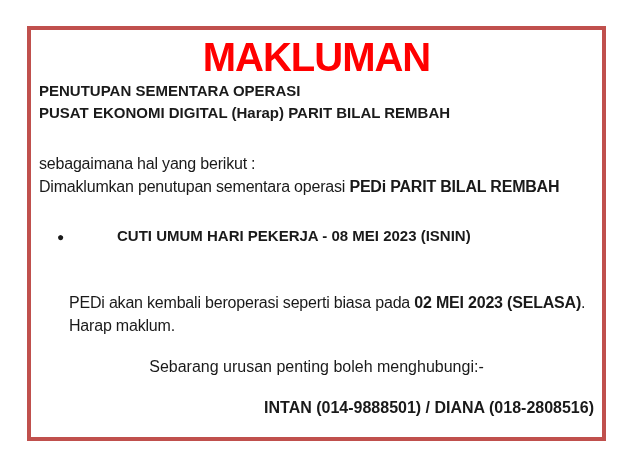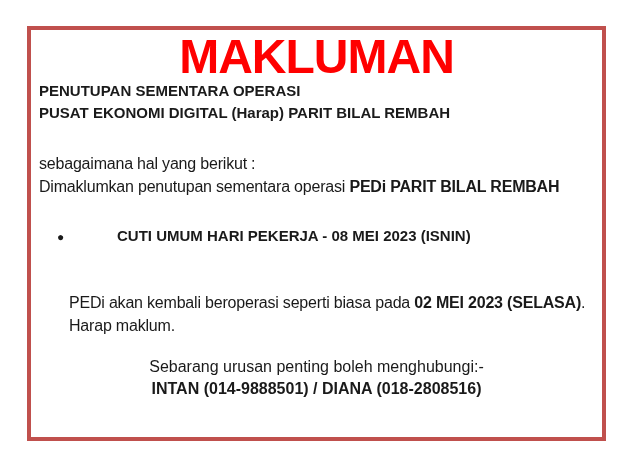--- a/index.html
+++ b/index.html
@@ -22,21 +22,21 @@
     width: 579px;
     height: 415px;
     box-sizing: border-box;
     border: 4px solid #C0504D;
     background: #ffffff;
     padding: 0 8px;
   }
   .notice-title {
     margin-top: 4px;
     text-align: center;
-    font-size: 48px;
+    font-size: 40px;
     line-height: 46px;
     font-weight: bold;
     color: #FF0000;
     letter-spacing: -1px;
     white-space: nowrap;
   }
   .subtitle-line {
     text-align: left;
     font-size: 15px;
     line-height: 22px;
@@ -80,25 +80,26 @@
     margin-left: 30px;
   }
   .contact-heading {
     margin-top: 18px;
     text-align: center;
     font-size: 16px;
     line-height: 23px;
     white-space: nowrap;
   }
   .contact-numbers {
-    text-align: center;
+    text-align: right;
     font-size: 16px;
     line-height: 22px;
     font-weight: bold;
     white-space: nowrap;
+    margin-top: 19px;
   }
 </style>
 </head>
 <body>
 
 <div class="notice-frame">
 
   <div class="notice-title">MAKLUMAN</div>
 
   <div class="subtitle-line">PENUTUPAN SEMENTARA OPERASI</div>

